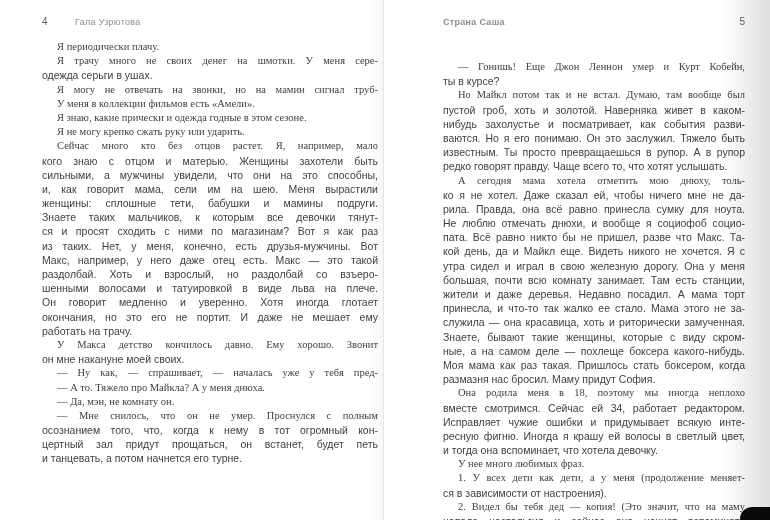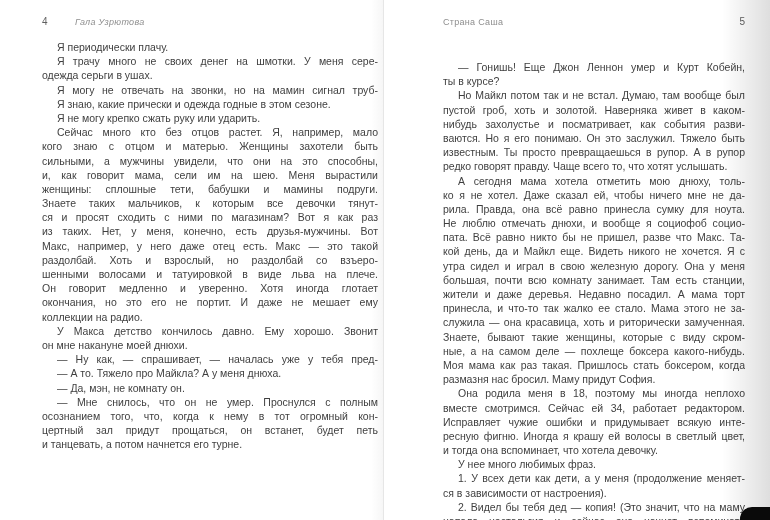--- a/index.html
+++ b/index.html
@@ -10,30 +10,30 @@
   html,body{width:770px;height:520px;overflow:hidden;background:var(--bg);
     font-family:"Liberation Sans","DejaVu Sans",sans-serif;}
   .spread{position:relative;width:770px;height:520px;background:var(--bg);}
   .page{position:absolute;top:0;height:520px;}
   .page-left{left:0;width:383px;}
   .page-right{left:384px;width:386px;}
   .running-header{position:absolute;top:17px;font-size:9px;letter-spacing:.3px;
     color:var(--header);}
   .page-number{position:absolute;top:16px;font-size:10px;color:var(--pagenum);}
   .pn-left{left:42px;}
-  .rh-left{left:75px;font-style:italic;}
-  .rh-right{left:59px;}
+  .rh-left{left:75px;}
+  .rh-right{left:59px;font-weight:bold;}
   .pn-right{right:25px;}
   .body-text{position:absolute;color:var(--text);font-size:10.5px;}
   .body-left{top:40px;left:42px;width:336px;}
   .body-right{top:60px;left:59px;width:302px;}
   .line{height:14.2px;line-height:14.2px;overflow:hidden;text-align:left;
     white-space:normal;}
   .line.j{text-align:justify;text-align-last:justify;}
-  .line.in{padding-left:15px;}
+  .line.in{padding-left:15px;font-family:Liberation Serif, serif;}
   .gutter-shade{position:absolute;top:0;left:371px;width:12px;height:520px;
     background:linear-gradient(to right, rgba(0,0,0,0), rgba(0,0,0,0.035));
     pointer-events:none;}
   .gutter-line{position:absolute;top:0;left:383px;width:1px;height:520px;
     background:var(--divider);}
   .edge-shadow{position:absolute;top:0;right:0;width:48px;height:520px;
     background:linear-gradient(to right, rgba(0,0,0,0), rgba(0,0,0,0.13));
     pointer-events:none;}
   .corner-button{position:absolute;right:0;bottom:0;width:30px;height:13px;
     background:var(--corner);border-radius:12px 0 0 0;}
@@ -44,38 +44,39 @@
 <div class="spread">
 
   <div class="page page-left">
     <span class="page-number pn-left">4</span>
     <span class="running-header rh-left">Гала Узрютова</span>
     <div class="body-text body-left">
         <div class="line in">Я периодически плачу.</div>
         <div class="line j in">Я трачу много не своих денег на шмотки. У меня сере-</div>
         <div class="line">одежда серьги в ушах.</div>
         <div class="line j in">Я могу не отвечать на звонки, но на мамин сигнал труб-</div>
+        <div class="line in">У меня в коллекции фильмов есть «Амели».</div>
         <div class="line in">Я знаю, какие прически и одежда годные в этом сезоне.</div>
         <div class="line in">Я не могу крепко сжать руку или ударить.</div>
         <div class="line j in">Сейчас много кто без отцов растет. Я, например, мало</div>
         <div class="line j">кого знаю с отцом и матерью. Женщины захотели быть</div>
         <div class="line j">сильными, а мужчины увидели, что они на это способны,</div>
         <div class="line j">и, как говорит мама, сели им на шею. Меня вырастили</div>
         <div class="line j">женщины: сплошные тети, бабушки и мамины подруги.</div>
         <div class="line j">Знаете таких мальчиков, к которым все девочки тянут-</div>
         <div class="line j">ся и просят сходить с ними по магазинам? Вот я как раз</div>
         <div class="line j">из таких. Нет, у меня, конечно, есть друзья-мужчины. Вот</div>
         <div class="line j">Макс, например, у него даже отец есть. Макс — это такой</div>
         <div class="line j">раздолбай. Хоть и взрослый, но раздолбай со взъеро-</div>
         <div class="line j">шенными волосами и татуировкой в виде льва на плече.</div>
         <div class="line j">Он говорит медленно и уверенно. Хотя иногда глотает</div>
         <div class="line j">окончания, но это его не портит. И даже не мешает ему</div>
-        <div class="line">коллекции на радио.</div>
+        <div class="line">работать на трачу.</div>
         <div class="line j in">У Макса детство кончилось давно. Ему хорошо. Звонит</div>
-        <div class="line">он мне накануне моей днюхи.</div>
+        <div class="line">он мне накануне моей своих.</div>
         <div class="line j in">— Ну как, — спрашивает, — началась уже у тебя пред-</div>
         <div class="line in">— А то. Тяжело про Майкла? А у меня днюха.</div>
         <div class="line in">— Да, мэн, не комнату он.</div>
         <div class="line j in">— Мне снилось, что он не умер. Проснулся с полным</div>
         <div class="line j">осознанием того, что, когда к нему в тот огромный кон-</div>
         <div class="line j">цертный зал придут прощаться, он встанет, будет петь</div>
         <div class="line">и танцевать, а потом начнется его турне.</div>
       </div>
   </div>
 

